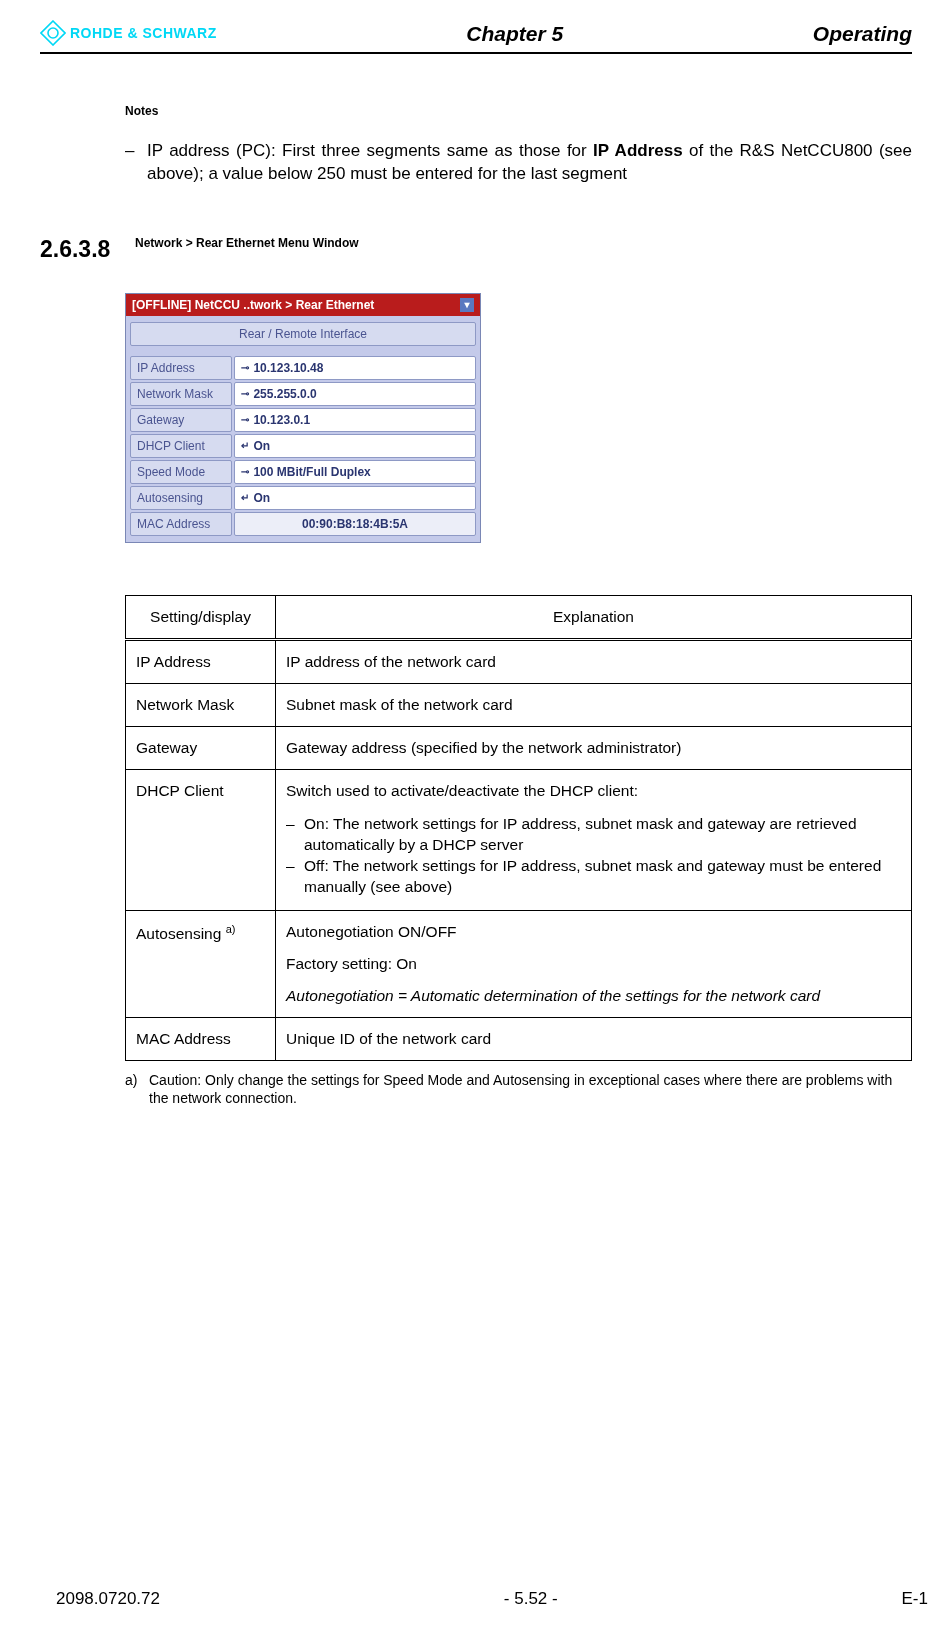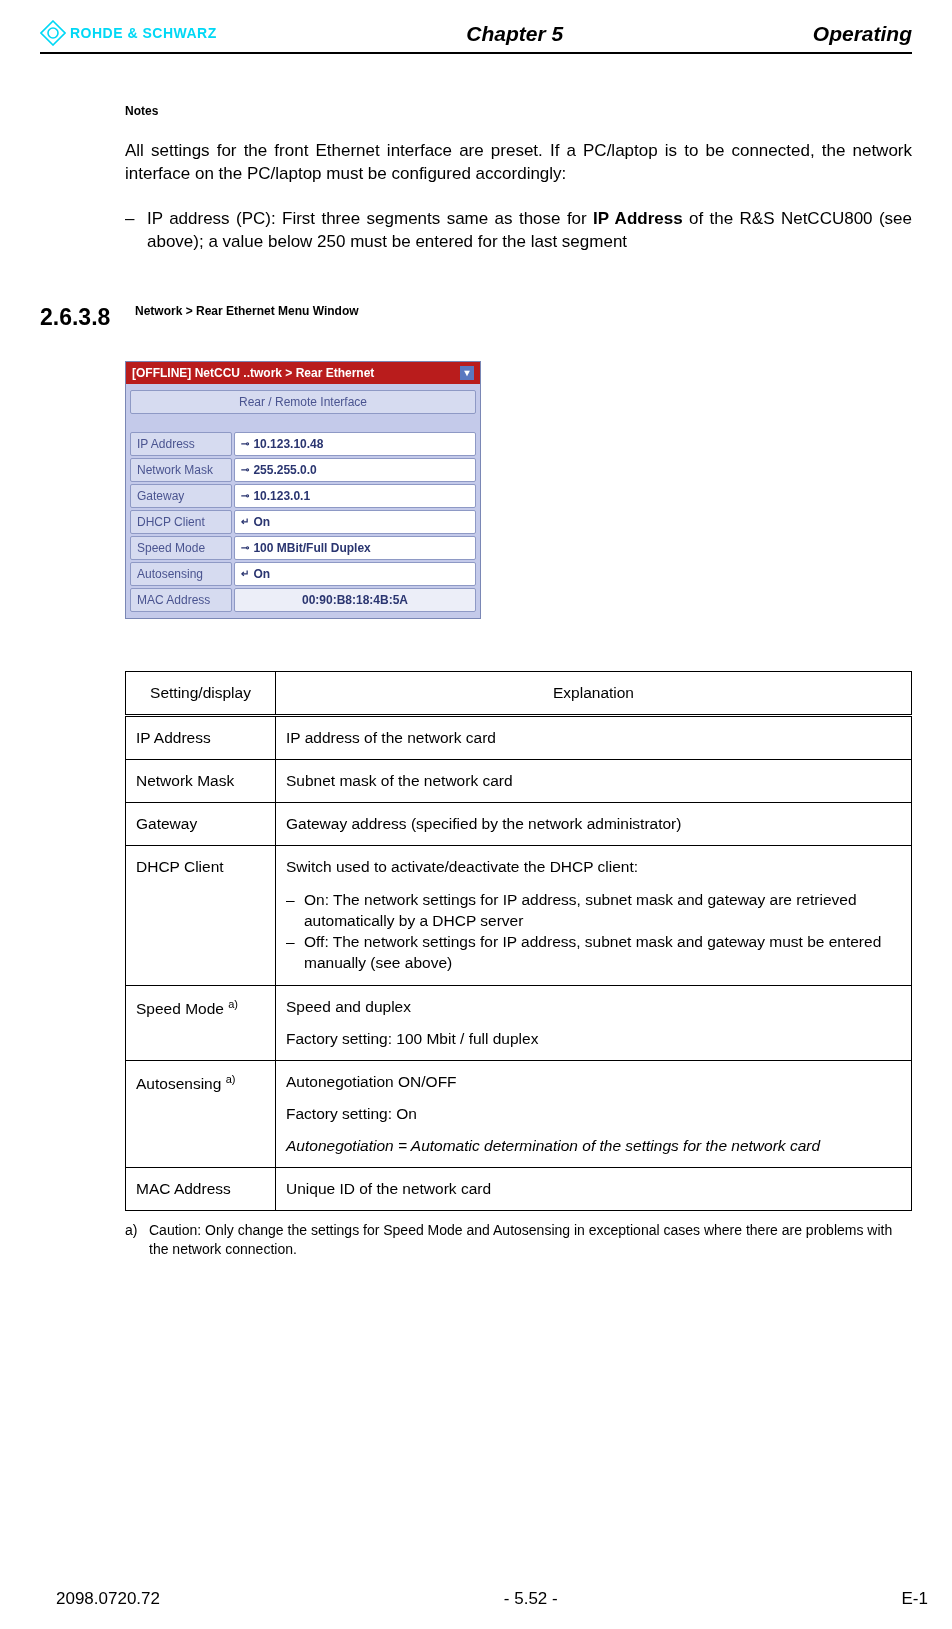--- a/index.html
+++ b/index.html
@@ -128,21 +128,21 @@
     padding: 6px 4px 4px 4px;
   }
   .mw-group-header {
     background: #d6dbf0;
     color: #4a5490;
     font-size: 12px;
     text-align: center;
     padding: 4px 0;
     border: 1px solid #8e99c5;
     border-radius: 2px;
-    margin-bottom: 18px;
+    margin-bottom: 10px;
   }
   .mw-row {
     display: flex;
     font-size: 12px;
     margin-bottom: 2px;
   }
   .mw-label {
     flex: 0 0 102px;
     background: #d6dbf0;
     color: #4a5490;
@@ -242,21 +242,20 @@
         </svg>
       </span>
       <span class="logo-text">ROHDE &amp; SCHWARZ</span>
     </div>
     <div class="header-center">Chapter 5</div>
     <div class="header-right">Operating</div>
   </div>
 
   <div class="content">
     <div class="notes-heading">Notes</div>
-    <p class="notes-para">All settings for the front Ethernet interface are preset. If a PC/laptop is to be connected, the network interface on the PC/laptop must be configured accordingly:</p>
     <ul class="notes-list">
       <li>
         <span>IP address (PC): First three segments same as those for </span><span class="bold">IP Address</span><span> of the R&amp;S NetCCU800 (see above); a value below 250 must be entered for the last segment</span>
       </li>
     </ul>
 
     <div class="section-row">
       <div class="section-num">2.6.3.8</div>
       <div class="section-title">Network &gt; Rear Ethernet Menu Window</div>
     </div>
@@ -351,29 +350,20 @@
           <td>
             <p class="cell-para">Switch used to activate/deactivate the DHCP client:</p>
             <ul class="cell-list">
               <li>On: The network settings for IP address, subnet mask and gateway are retrieved automatically by a DHCP server</li>
               <li>Off: The network settings for IP address, subnet mask and gateway must be entered manually (see above)</li>
             </ul>
           </td>
         </tr>
         <tr>
           <td>
-            <span>Speed Mode </span><span class="sup">a)</span>
-          </td>
-          <td>
-            <p class="cell-para">Speed and duplex</p>
-            <p class="cell-para">Factory setting: 100 Mbit / full duplex</p>
-          </td>
-        </tr>
-        <tr>
-          <td>
             <span>Autosensing </span><span class="sup">a)</span>
           </td>
           <td>
             <p class="cell-para">Autonegotiation ON/OFF</p>
             <p class="cell-para">Factory setting: On</p>
             <p class="cell-para italic">Autonegotiation = Automatic determination of the settings for the network card</p>
           </td>
         </tr>
         <tr>
           <td>MAC Address</td>

